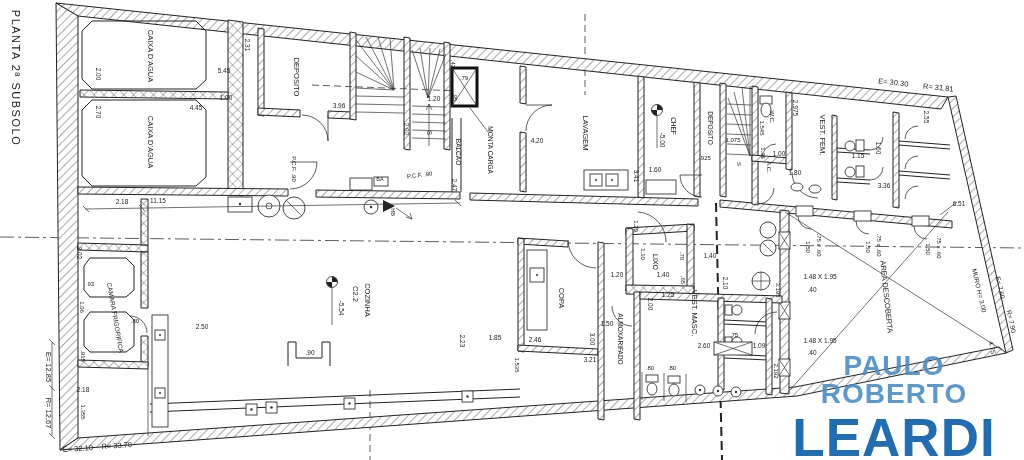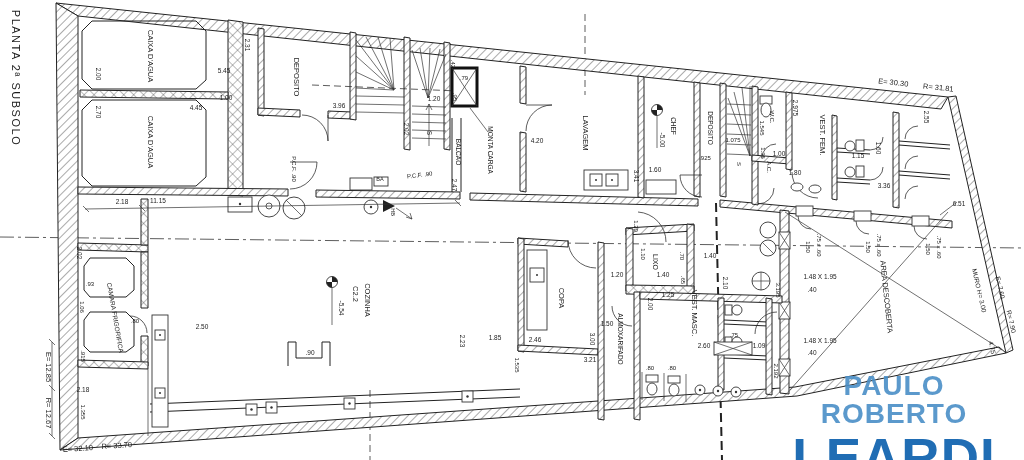--- a/index.html
+++ b/index.html
@@ -391,16 +391,16 @@
         <text x="81" y="412" font-size="6" text-anchor="middle" transform="rotate(90 81 412)">1.355</text>
         <text x="135" y="323" font-size="6" text-anchor="middle">.80</text>
         <text x="46" y="367" font-size="7.5" text-anchor="middle" transform="rotate(90 46 367)">E= 12.85</text>
         <text x="46" y="413" font-size="7.5" text-anchor="middle" transform="rotate(90 46 413)">R= 12.67</text>
         <text x="78" y="451" font-size="7.5" text-anchor="middle" transform="rotate(-4 78 451)">E= 32.10</text>
         <text x="117" y="448" font-size="7.5" text-anchor="middle" transform="rotate(-4 117 448)">R= 33.70</text>
       </g>
 </svg>
 
 <div class="wm">
-  <div class="wm1" style="color: rgb(74, 143, 199); margin-top: 20px;">PAULO ROBERTO</div>
+  <div class="wm1" style="color: rgb(74, 143, 199);">PAULO ROBERTO</div>
   <div class="wm2" style="color: rgb(21, 102, 176);">LEARDI</div>
 </div>
 </div>
 
 </body></html>

